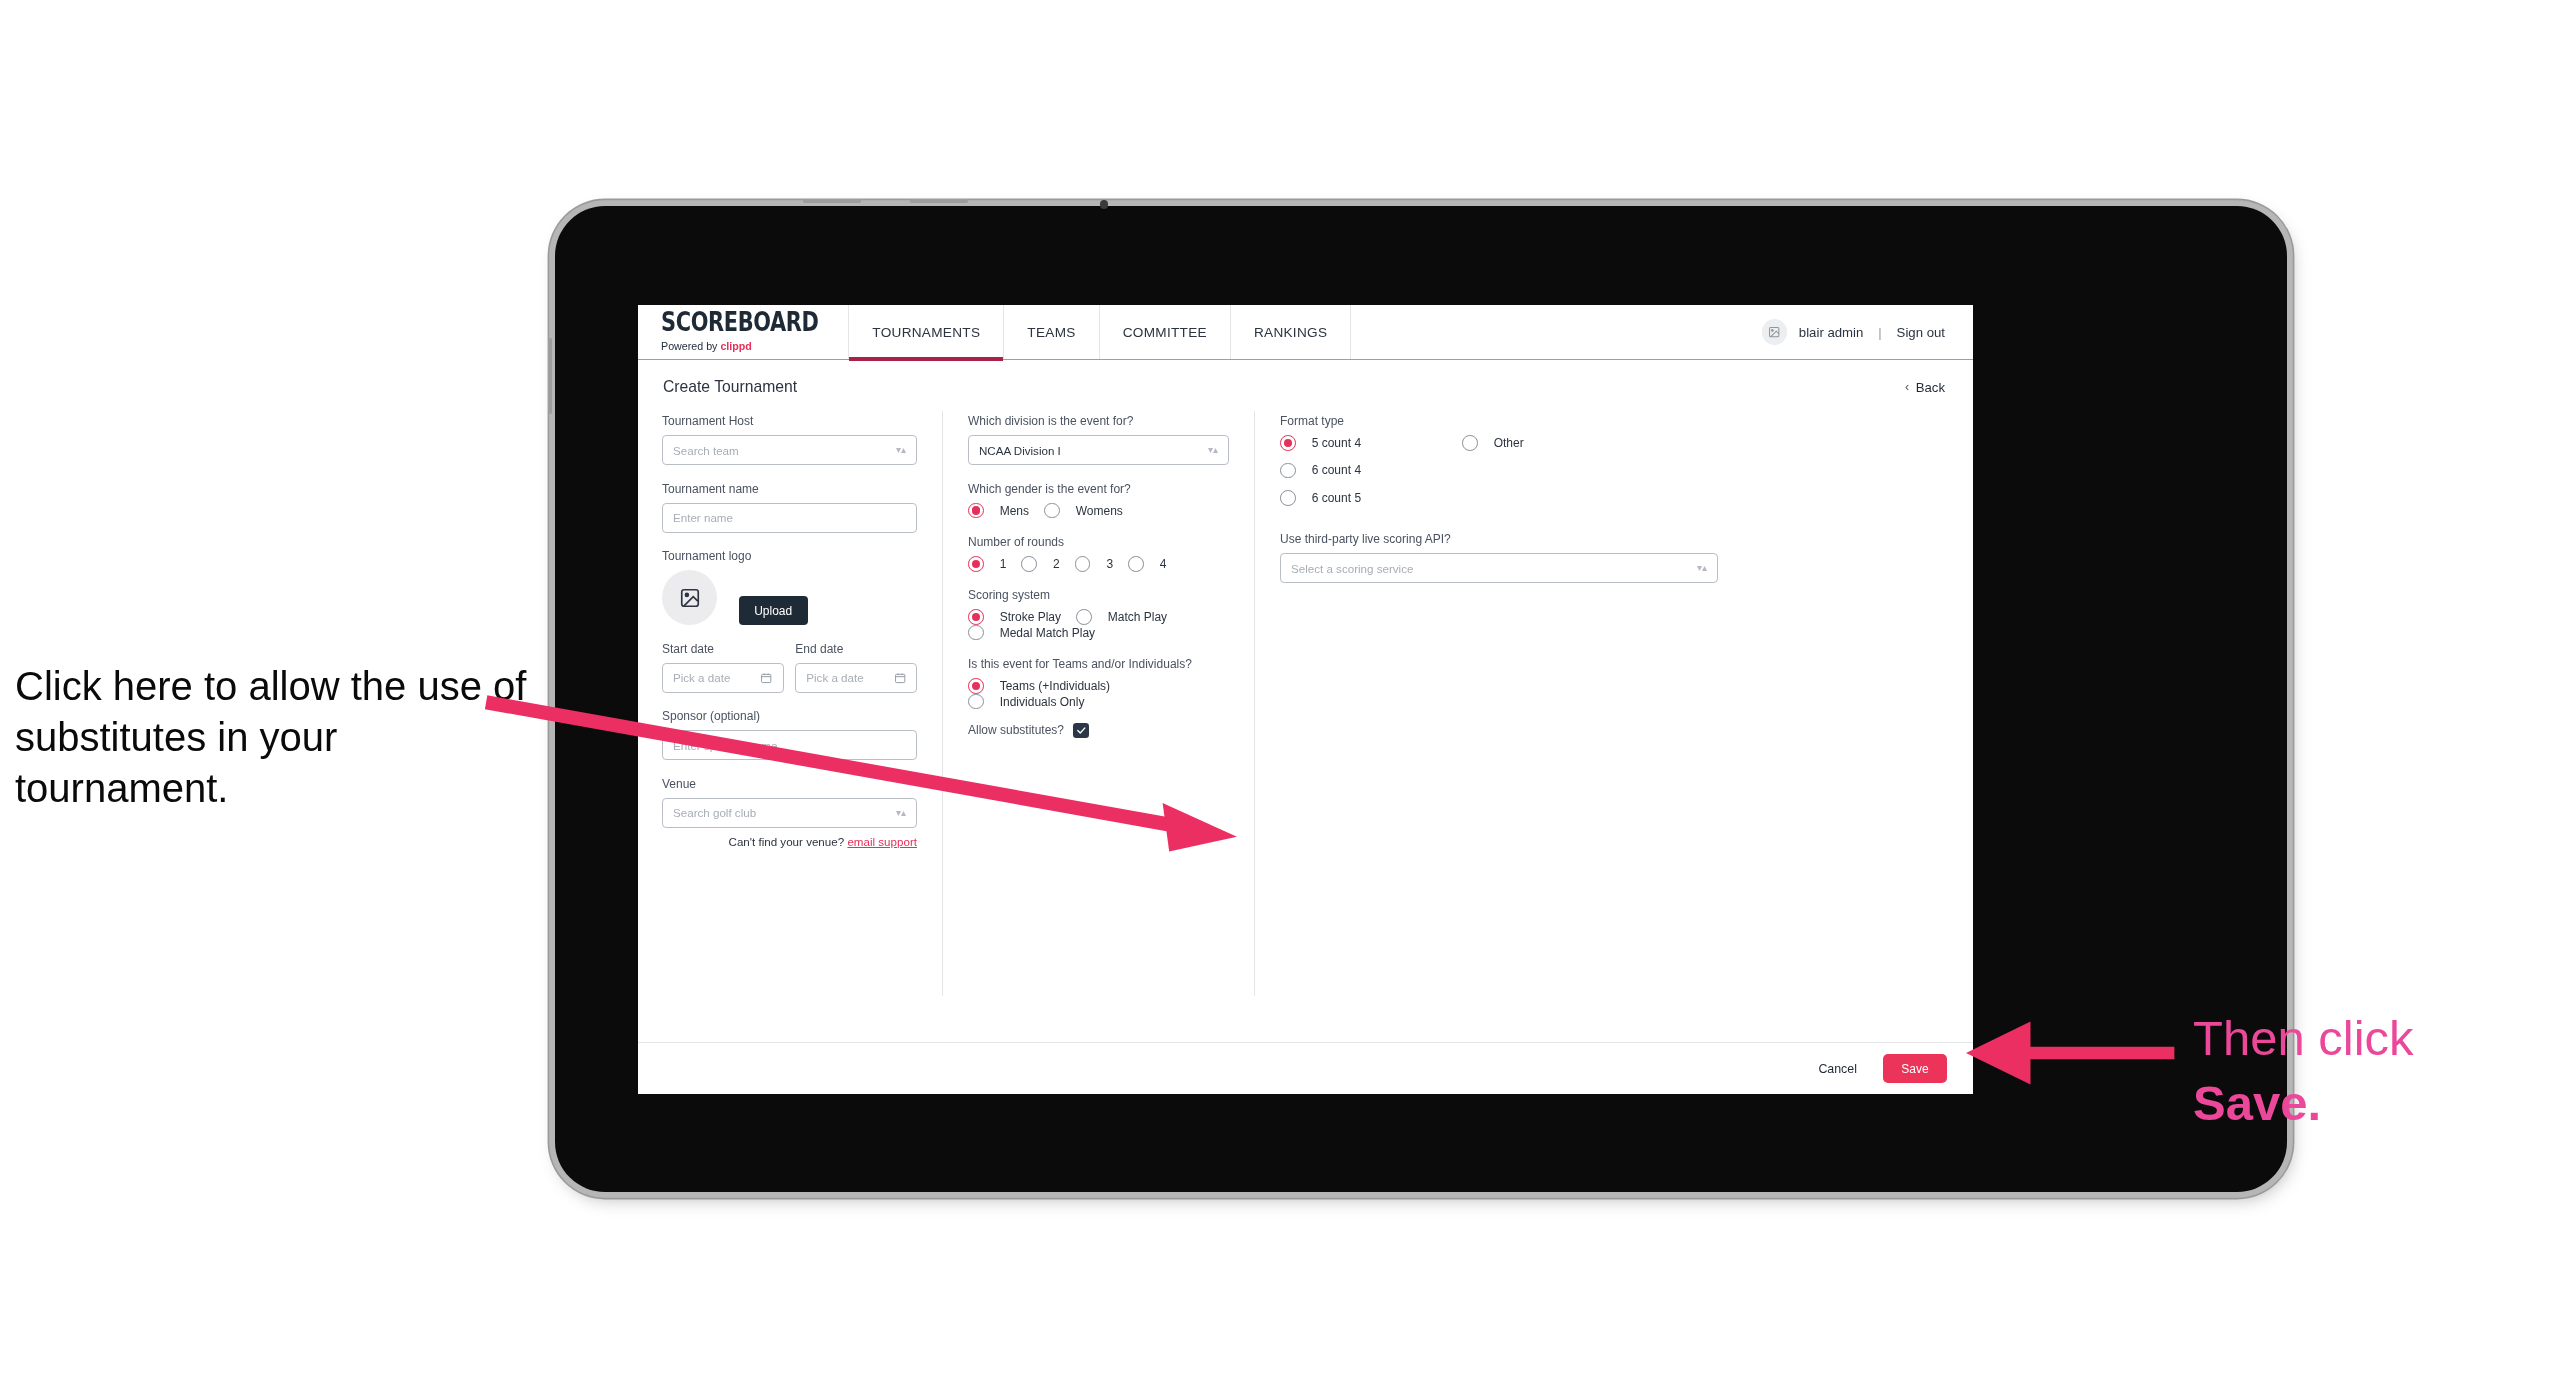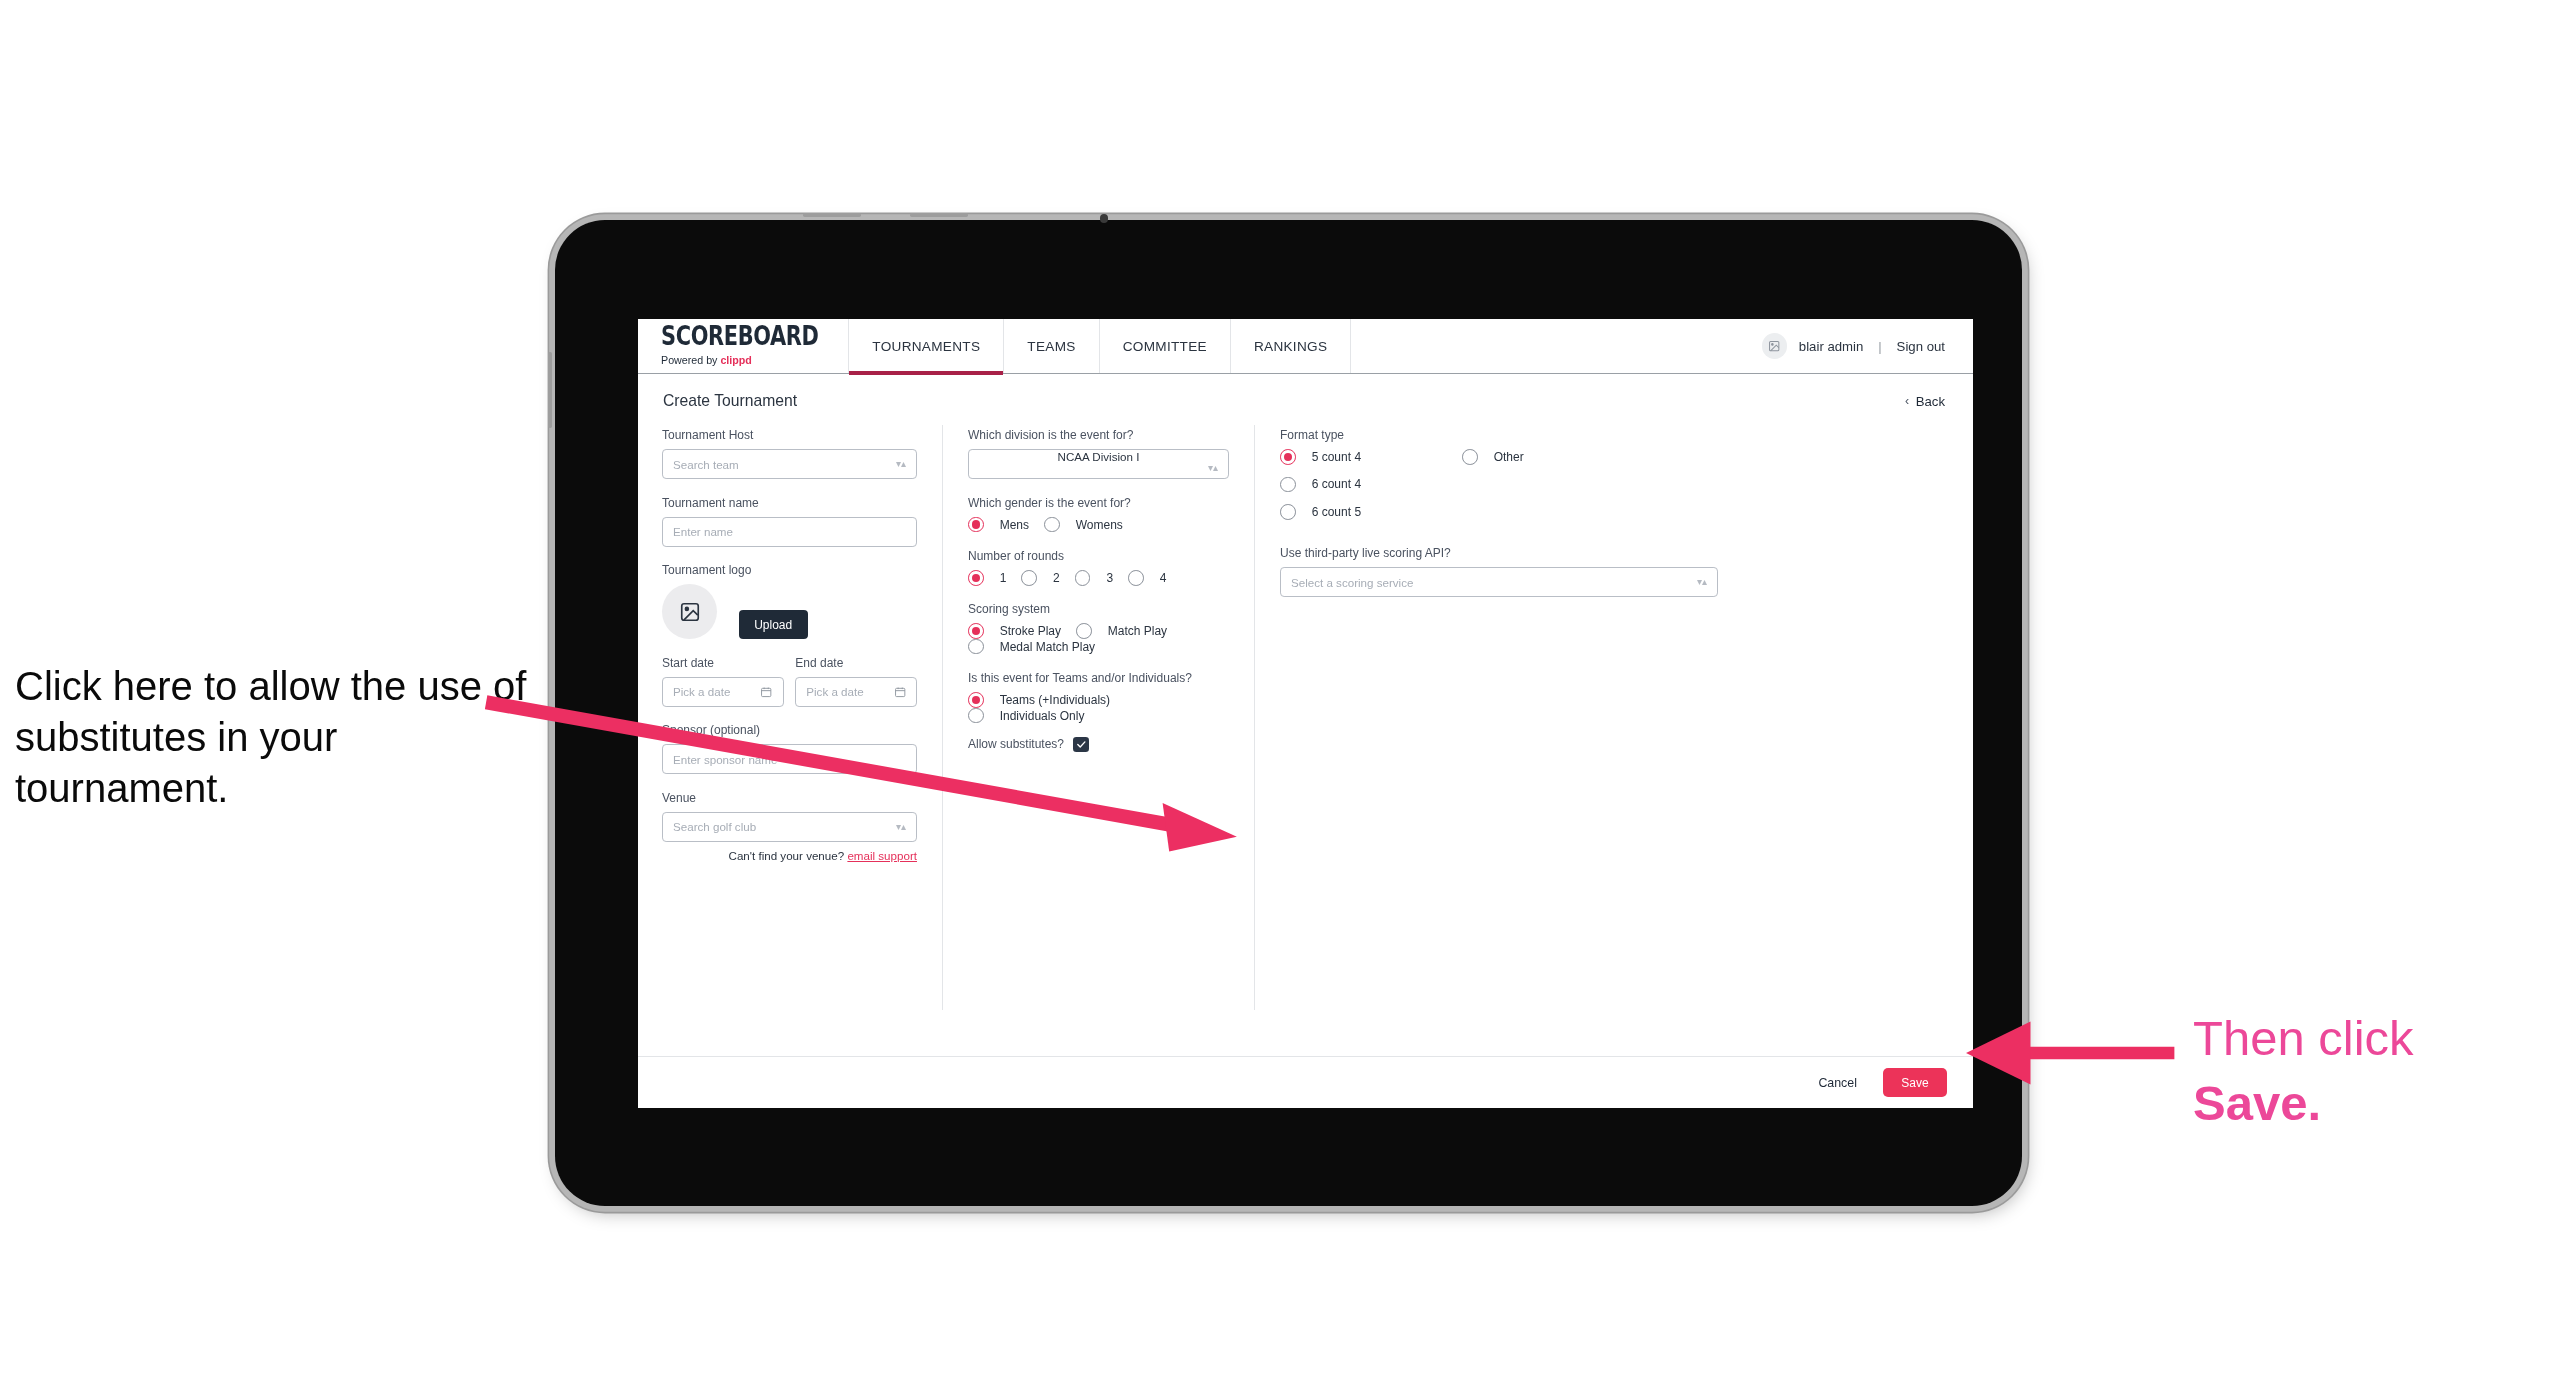--- a/index.html
+++ b/index.html
@@ -7,22 +7,22 @@
     width: 2576px; height: 1386px;
     background: #ffffff;
     font-family: "Liberation Sans", sans-serif;
     overflow: hidden;
   }
   #stage { position: relative; width: 2576px; height: 1386px; background: #fff; }
 
   
   #tablet {
     position: absolute;
-    left: 555px; top: 220px;
-    width: 1467px; height: 986px;
+    left: 555px; top: 206px;
+    width: 1732px; height: 986px;
     background: #0b0b0b;
     border-radius: 50px;
     box-shadow: 0 0 0 5.8px #b6b6b6, 0 0 0 7.4px #9a9a9a, 3.3px 6.6px 18px rgba(0,0,0,.28);
   }
   .dev-btn {
     position: absolute; background: #9d9d9d; border-radius: 1.7px;
   }
   #btn-power { left: -7.4px; top: 132px; width: 4.1px; height: 76px; }
   #btn-vol1  { left: 248px; top: -7.4px; width: 58px; height: 4.1px; }
   #btn-vol2  { left: 355px; top: -7.4px; width: 58px; height: 4.1px; }
@@ -119,21 +119,21 @@
   .input {
     height: 30px; width: 100%;
     border: 0.8px solid #b9bec6; border-radius: 4.1px;
     background: #fff;
     display: flex; align-items: center;
     padding: 0 10px;
     font-size: 11.6px; color: #a7adb6;
     cursor: text;
   }
   .input.select { cursor: pointer; }
-  .input.filled { color: #2b3440; flex-direction: column; }
+  .input.filled { color: #2b3440; }
   .input .caret { margin-left: auto; color: #b5bac2; font-size: 10px; line-height: 1; }
   .input .calicon { margin-left: auto; display:flex; }
   .input .calicon svg { width: 12.4px; height: 12.4px; }
 
   
   .logo-row { display: flex; align-items: flex-end; gap: 21.5px; margin-top: 1.7px; }
   .logo-circle {
     width: 55px; height: 55px; border-radius: 50%;
     background: #ececee; display: flex; align-items: center; justify-content: center;
   }

